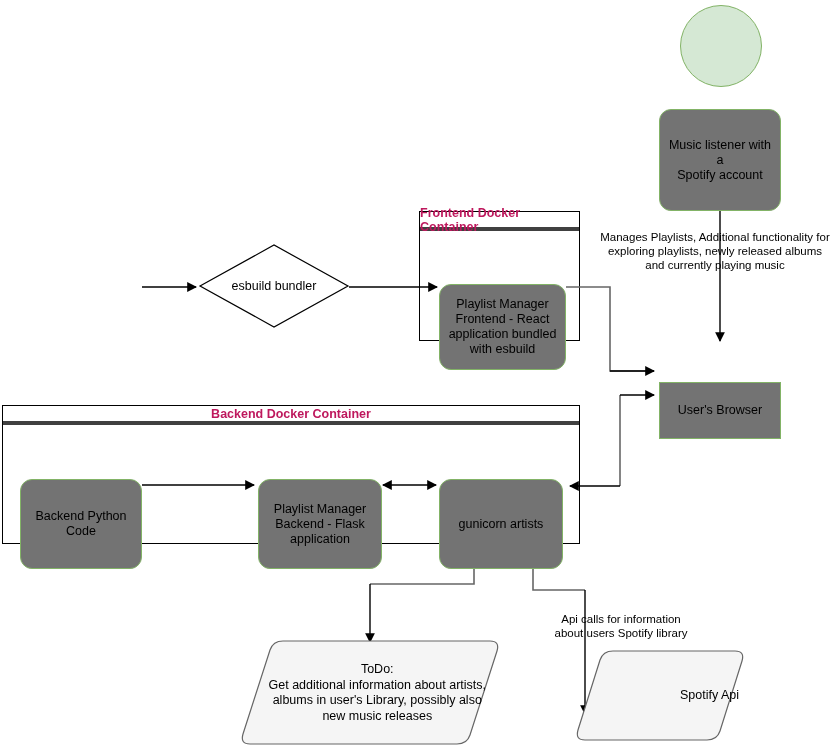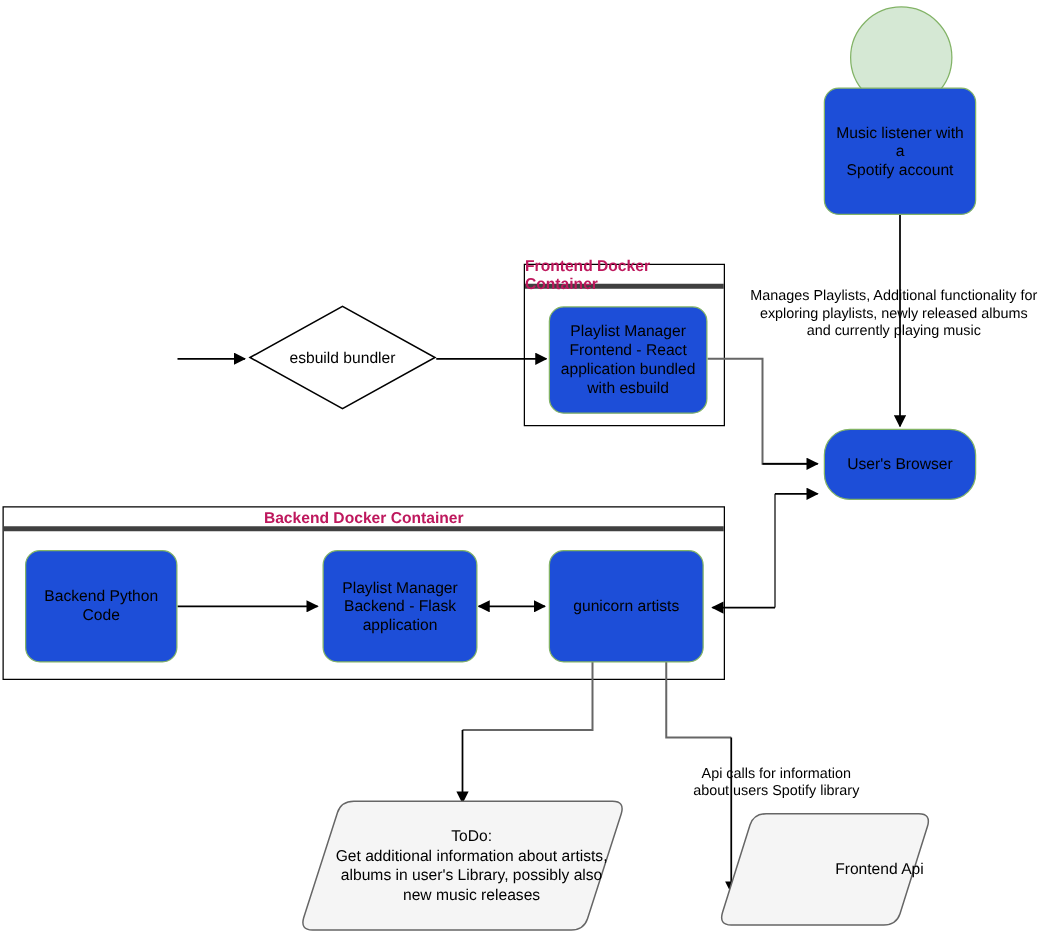--- a/index.html
+++ b/index.html
@@ -24,22 +24,23 @@
     display: flex;
     align-items: center;
     justify-content: center;
     text-align: center;
     font-size: 12.5px;
     line-height: 15px;
     color: #000000;
     z-index: 3;
   }
   .green {
-    background: #1d4ed8;
+    background: #737373;
     border: 1px solid #82b366;
+    margin-top: 39px;
   }
   .rounded {
     border-radius: 12px;
   }
   .container-box {
     position: absolute;
     box-sizing: border-box;
     background: transparent;
     border: 1px solid #000000;
     z-index: 1;
@@ -177,39 +178,39 @@
   <div class="node green rounded" style="left:258px; top:440px; width:124px; height:90px;">
     <span class="node-text">Playlist Manager
 Backend - Flask
 application</span>
   </div>
 
   <div class="node green rounded" style="left:439px; top:440px; width:124px; height:90px;">
     <span class="node-text">gunicorn artists</span>
   </div>
 
-  <div class="node green" style="left:659px; top:343px; width:122px; height:57px;border-radius:21px;">
+  <div class="node green" style="left:659px; top:343px; width:122px; height:57px;">
     <span class="node-text">User's Browser</span>
   </div>
 
   <div class="actor-head" style="left:680px; top:5px; width:80px; height:80px;"></div>
   <div class="node green rounded" style="left:659px; top:70px; width:122px; height:102px;">
     <span class="node-text">Music listener with a
 Spotify account</span>
   </div>
 
   <div class="para-label" style="left:250px; top:645px; width:240px; height:96px;">
     <span class="node-text">ToDo:
 Get additional information about artists,
 albums in user's Library, possibly also
 new music releases</span>
   </div>
 
   <div class="para-label" style="left:578px; top:653px; width:165px; height:85px;">
-    <span class="node-text">Frontend Api</span>
+    <span class="node-text">Spotify Api</span>
   </div>
 
   <div class="label-free" style="left:600px; top:230px; width:230px;text-align:center;">Manages Playlists, Additional functionality for
 exploring playlists, newly released albums
 and currently playing music</div>
 
   <div class="label-free" style="left:512px; top:612px; width:218px;">Api calls for information
 about users Spotify library</div>
 
 </div>

